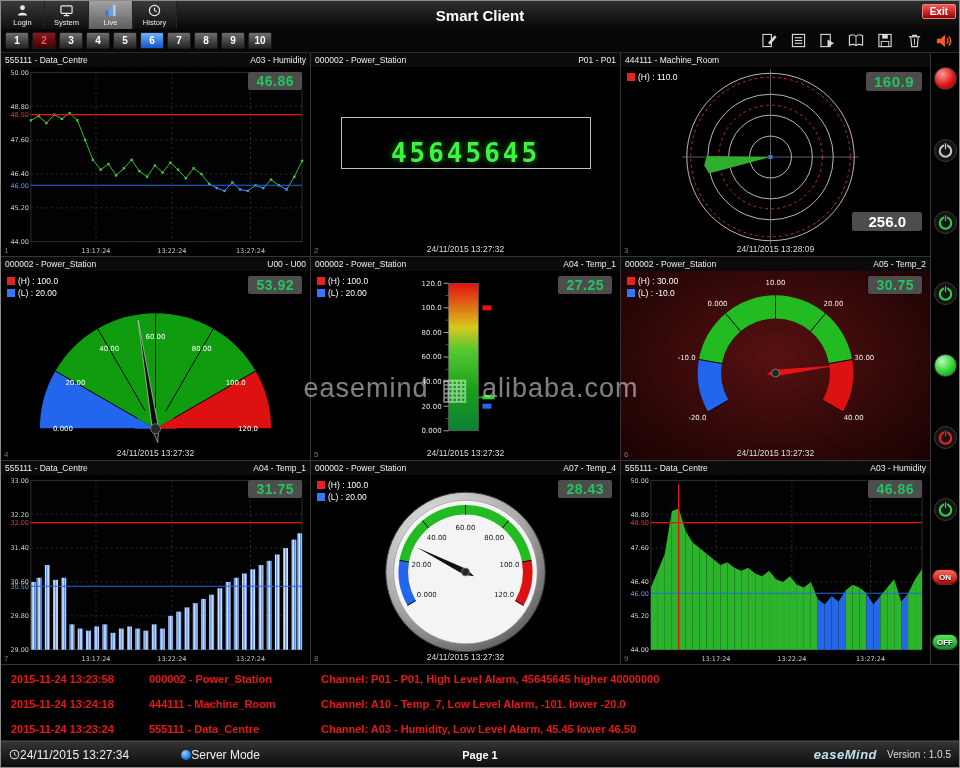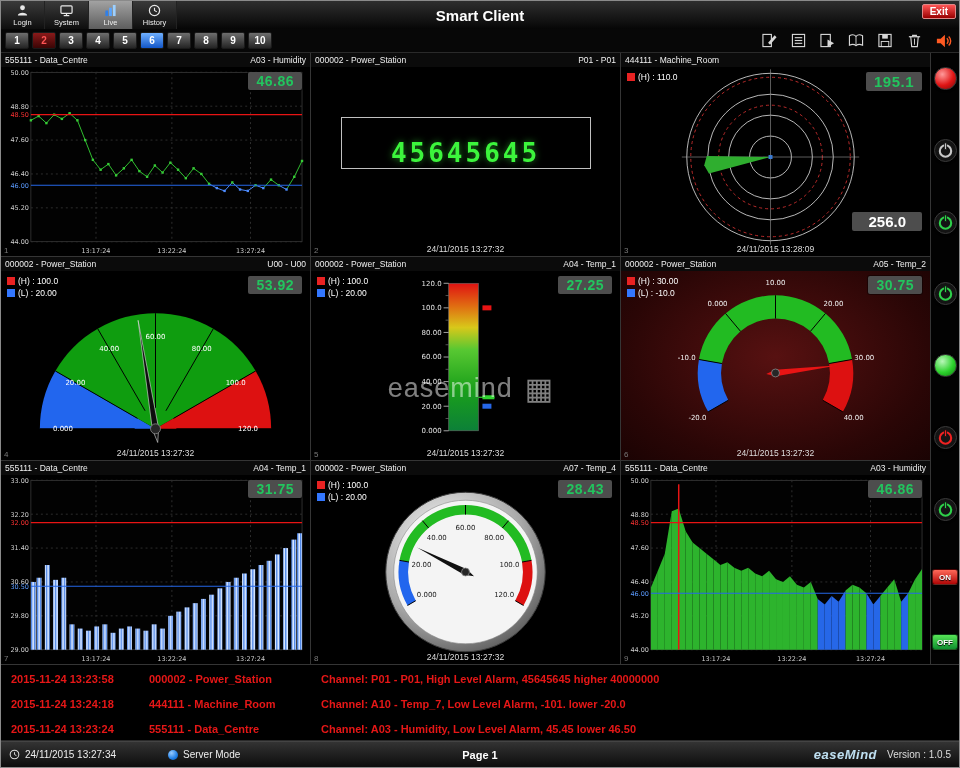--- a/index.html
+++ b/index.html
@@ -34,27 +34,27 @@
 .legend{position:absolute;top:5px;left:6px;display:flex;flex-direction:column;gap:2px}
 .lgrow{display:flex;align-items:center;gap:3px;font-size:8.5px;color:#fff}
 .lgrow i{width:8px;height:8px;display:inline-block}
 .pstamp{position:absolute;bottom:3px;left:0;right:0;text-align:center;font-size:8.5px;color:#ddd}
 .pstamp:empty{display:none}
 .pnum{position:absolute;bottom:2px;left:3px;font-size:8px;color:#7a7a7a}
 .digibox{position:absolute;left:50%;top:50px;transform:translateX(-50%);width:250px;height:52px;border:1px solid #c0c0c0;display:flex;align-items:flex-end;justify-content:center;background:#000}
 .digits{font-family:"DejaVu Sans Mono",monospace;font-size:26px;font-weight:bold;color:#3cf53c;letter-spacing:3px;text-shadow:0 0 7px #3cf53c88}
 #rail{width:30px;height:612px;display:flex;flex-direction:column;align-items:center;justify-content:space-between;padding:14px 0;background:#020202;border-bottom:1px solid #353535}
 .railbtn{width:23px;height:23px;border-radius:50%;display:flex;align-items:center;justify-content:center;background:#141414;border:1px solid #3a3a3a;cursor:pointer;box-shadow:0 1px 2px #000}
-.railbtn.lbl{width:26px;height:16px;border-radius:3px;font-size:8px;font-weight:bold;color:#fff;text-shadow:0 1px 1px #000;border:1px solid #00000099}
+.railbtn.lbl{width:26px;height:16px;border-radius:8px;font-size:8px;font-weight:bold;color:#fff;text-shadow:0 1px 1px #000;border:1px solid #00000099}
 #alarms{height:76px;background:#000;border-bottom:1px solid #2a2a2a;padding-top:1px}
 .alarm-row{height:25px;display:flex;align-items:center;padding-left:10px;font-size:11px;font-weight:bold;color:#e61717;cursor:default;white-space:nowrap}
 .a-time{width:138px}
 .a-station{width:172px}
 #statusbar{position:relative;height:26px;background:linear-gradient(#333,#0c0c0c);display:flex;align-items:center;padding:0 8px;border-top:1px solid #444}
-.sb-group{display:flex;align-items:center;gap:5px;color:#eee;font-size:10px}
+.sb-group{display:flex;align-items:center;color:#eee;font-size:12px}
 #srv{margin-left:52px}
 #pagelabel{position:absolute;left:0;right:0;text-align:center;font-size:11px;font-weight:bold;color:#fff;pointer-events:none}
 .sb-right{position:absolute;right:8px;display:flex;align-items:center;gap:10px}
 #brand{font-style:italic;font-weight:bold;font-size:13px;color:#bfe0f2;letter-spacing:.5px}
 #version{font-size:10px;color:#ddd}
 .dot{width:10px;height:10px;border-radius:50%;background:radial-gradient(circle at 35% 30%,#9cf,#1f7fe8 60%,#0b4ea0)}
 #watermark{position:absolute;top:370px;left:0;width:940px;text-align:center;font-size:27px;color:rgba(255,255,255,.5);letter-spacing:1px;z-index:60;pointer-events:none;display:flex;align-items:center;justify-content:center;gap:12px}
 .wm-logo{font-size:30px}
 </style>
 </head>
@@ -310,21 +310,21 @@
               <circle cx="150" cy="90" r="42" fill="none" stroke="#e4e4e4" stroke-width="0.8"></circle>
               <circle cx="150" cy="90" r="63" fill="none" stroke="#e4e4e4" stroke-width="0.8"></circle>
               <circle cx="150" cy="90" r="84" fill="none" stroke="#e4e4e4" stroke-width="0.8"></circle>
               <circle cx="150" cy="90" r="52" fill="none" stroke="#d03030" stroke-width="0.9" stroke-dasharray="3 3"></circle>
               <circle cx="150" cy="90" r="80" fill="none" stroke="#d03030" stroke-width="0.9" stroke-dasharray="3 3"></circle>
               <line x1="61" x2="239" y1="90" y2="90" stroke="#9a9a9a" stroke-width="0.6"></line>
               <line x1="150" x2="150" y1="2" y2="178" stroke="#9a9a9a" stroke-width="0.6"></line>
               <polygon points="150,90 86.00974750999096,88.88304598801386 83.49940784003142,98.16524600814489 88.18074711749962,106.5644188865613" fill="#2fae2f"></polygon>
               <rect x="148" y="88" width="4" height="4" fill="#3a7bd5"></rect>
             </svg>
-          <div class="valbox big">195.1</div>
+          <div class="valbox big">160.9</div>
           <div class="valbox2">256.0</div>
           <div class="legend" id="lg2">
               <div class="lgrow">
                 <i style="background:#e82222"></i>
                 <span>(H) : 110.0</span>
               </div>
             </div>
           <div class="pstamp">24/11/2015 13:28:09</div>
           <div class="pnum">3</div>
         </div>
@@ -755,15 +755,16 @@
     <span id="pagelabel">Page 1</span>
     <span class="sb-right">
       <i id="brand">easeMind</i>
       <span id="version">Version : 1.0.5</span>
     </span>
   </footer>
 
   <div id="watermark">
     <span>easemind</span>
     <span class="wm-logo">▦</span>
+    <span>alibaba.com</span>
   </div>
 
 </div>
 
 </body></html>

